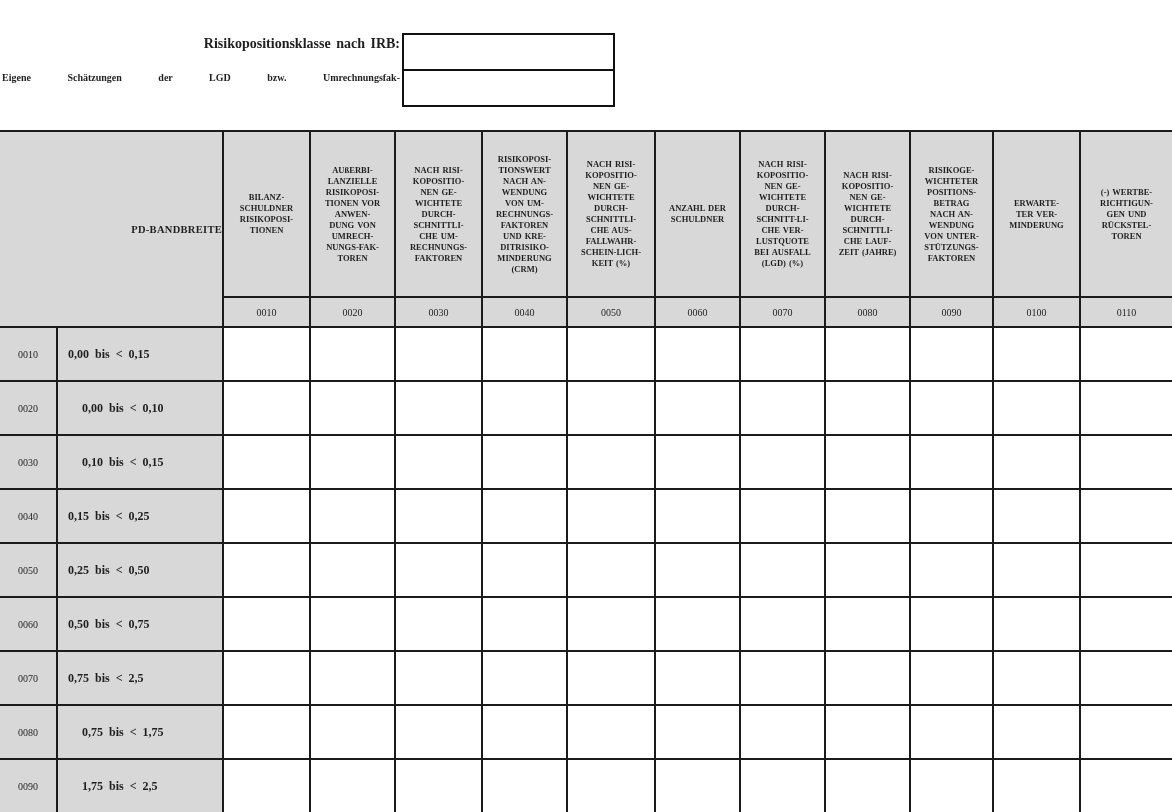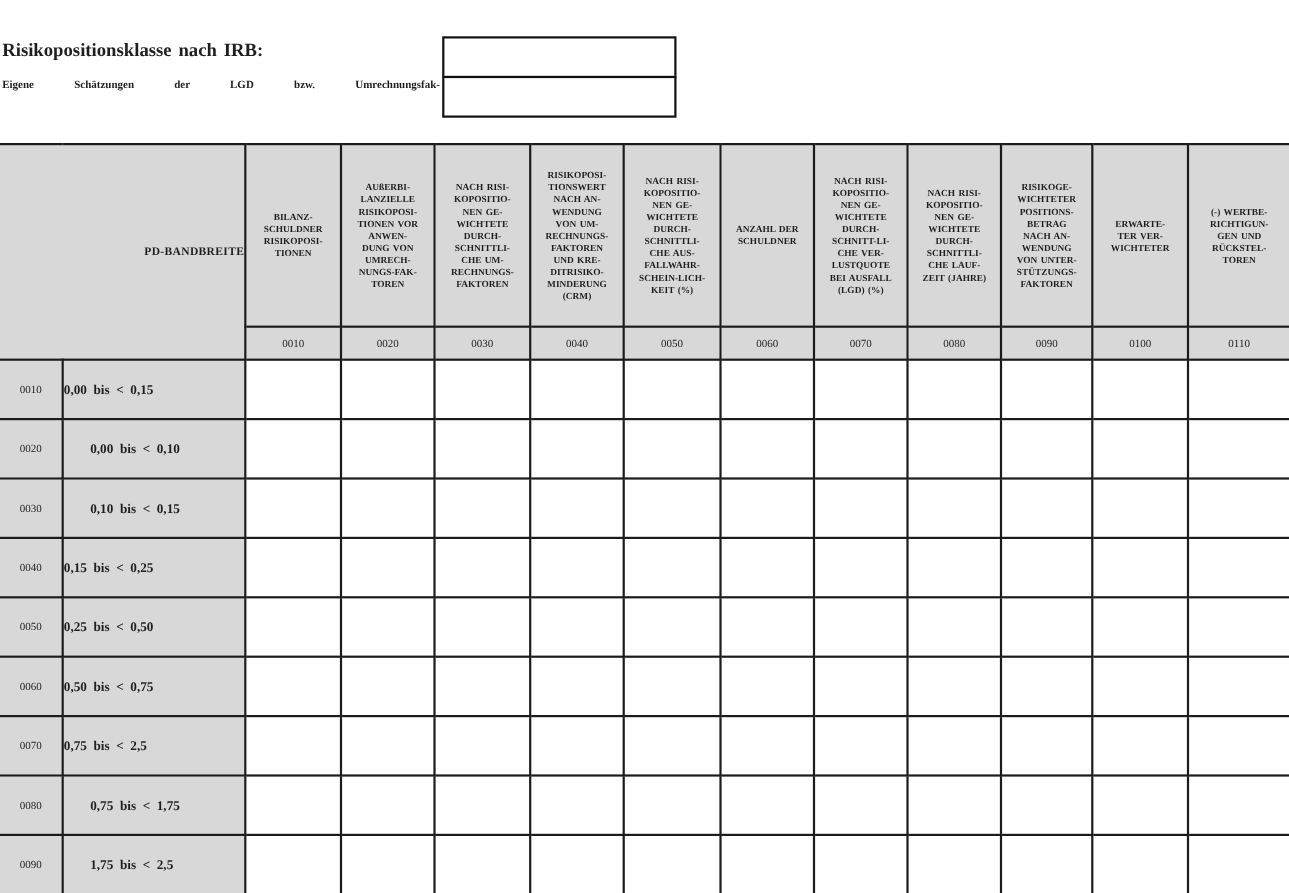--- a/index.html
+++ b/index.html
@@ -2,21 +2,21 @@
 <html><head>
 <meta charset="utf-8">
 <style>
   * { margin: 0; padding: 0; box-sizing: border-box; }
   html, body { width: 1172px; height: 812px; background: #ffffff; overflow: hidden; }
   body { font-family: "Liberation Serif", "DejaVu Serif", serif; color: #1f1f1f; position: relative; }
 
   
   .top-label-1 {
     position: absolute; left: 2px; top: 36px; width: 398px;
-    font-size: 17px; font-weight: bold; word-spacing: 2px;
+    font-size: 14px; font-weight: bold; word-spacing: 2px; text-align: right;
   }
   .top-label-2 {
     position: absolute; left: 2px; top: 70px; width: 398px;
     font-size: 10px; font-weight: bold; line-height: 16px;
   }
   .top-label-2 .just { text-align: justify; text-align-last: justify; word-spacing: 2px; }
   .entry-boxes { position: absolute; left: 402px; top: 33px; width: 213px; }
   .entry-box {
     width: 213px; height: 38px; border: 2px solid #111111; background: #ffffff;
   }
@@ -45,21 +45,21 @@
     background: #d8d8d8; font-size: 10px; font-weight: normal;
     text-align: center; vertical-align: middle; height: 30px;
   }
   tr.datarow { height: 54px; }
   td.rowcode {
     background: #d8d8d8; font-size: 10px; font-weight: normal;
     text-align: center; vertical-align: middle;
   }
   td.rowlabel {
     background: #d8d8d8; font-size: 12px; font-weight: bold;
-    vertical-align: middle; word-spacing: 3px;
+    vertical-align: middle; padding-left: 10px; word-spacing: 3px;
   }
   td.rowlabel.indent { padding-left: 24px; font-family: Liberation Serif, serif; }
   td.cell { background: #ffffff; }
 </style>
 </head>
 <body>
 
 <div class="top-label-1">Risikopositionsklasse nach IRB:</div>
 
 <div class="top-label-2">
@@ -158,21 +158,21 @@
 WICHTETER
 POSITIONS-
 BETRAG
 NACH AN-
 WENDUNG
 VON UNTER-
 STÜTZUNGS-
 FAKTOREN</th>
     <th class="colhead">ERWARTE-
 TER VER-
-WICHTETER</th>
+MINDERUNG</th>
     <th class="colhead">(-) WERTBE-
 RICHTIGUN-
 GEN UND
 RÜCKSTEL-
 TOREN</th>
   </tr>
 
   <tr class="codes">
     <th>0010</th>
     <th>0020</th>

